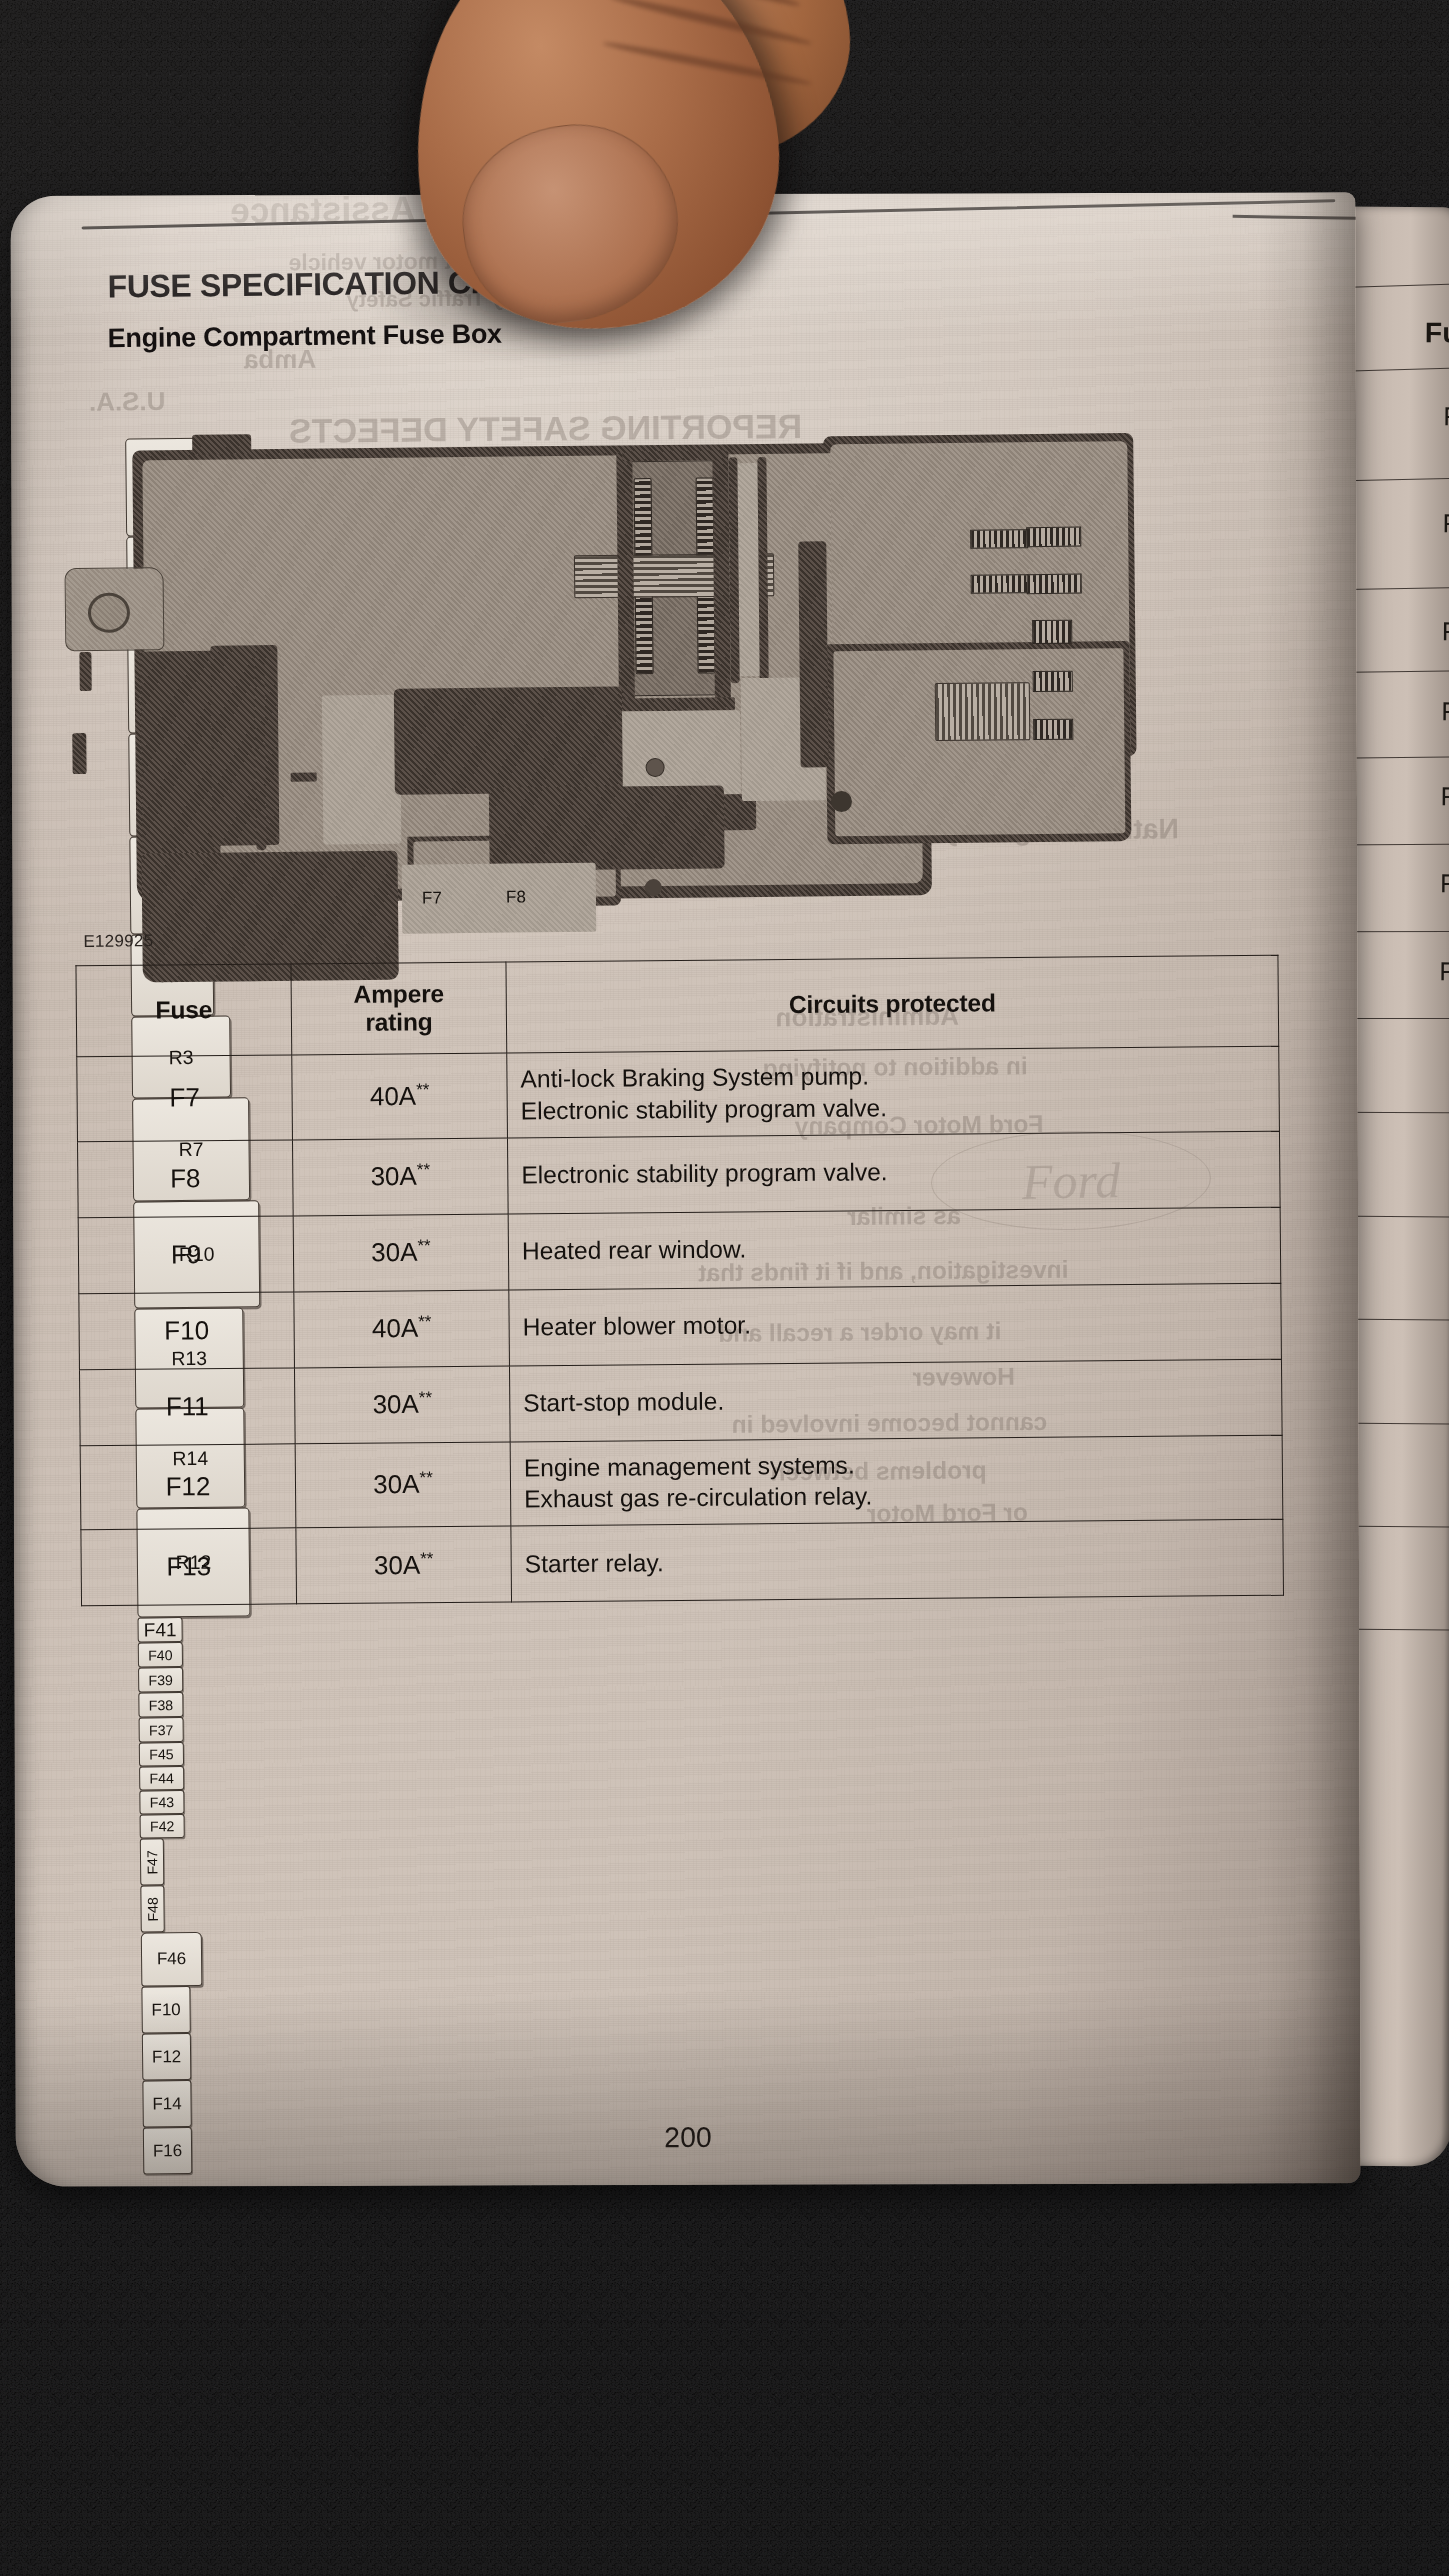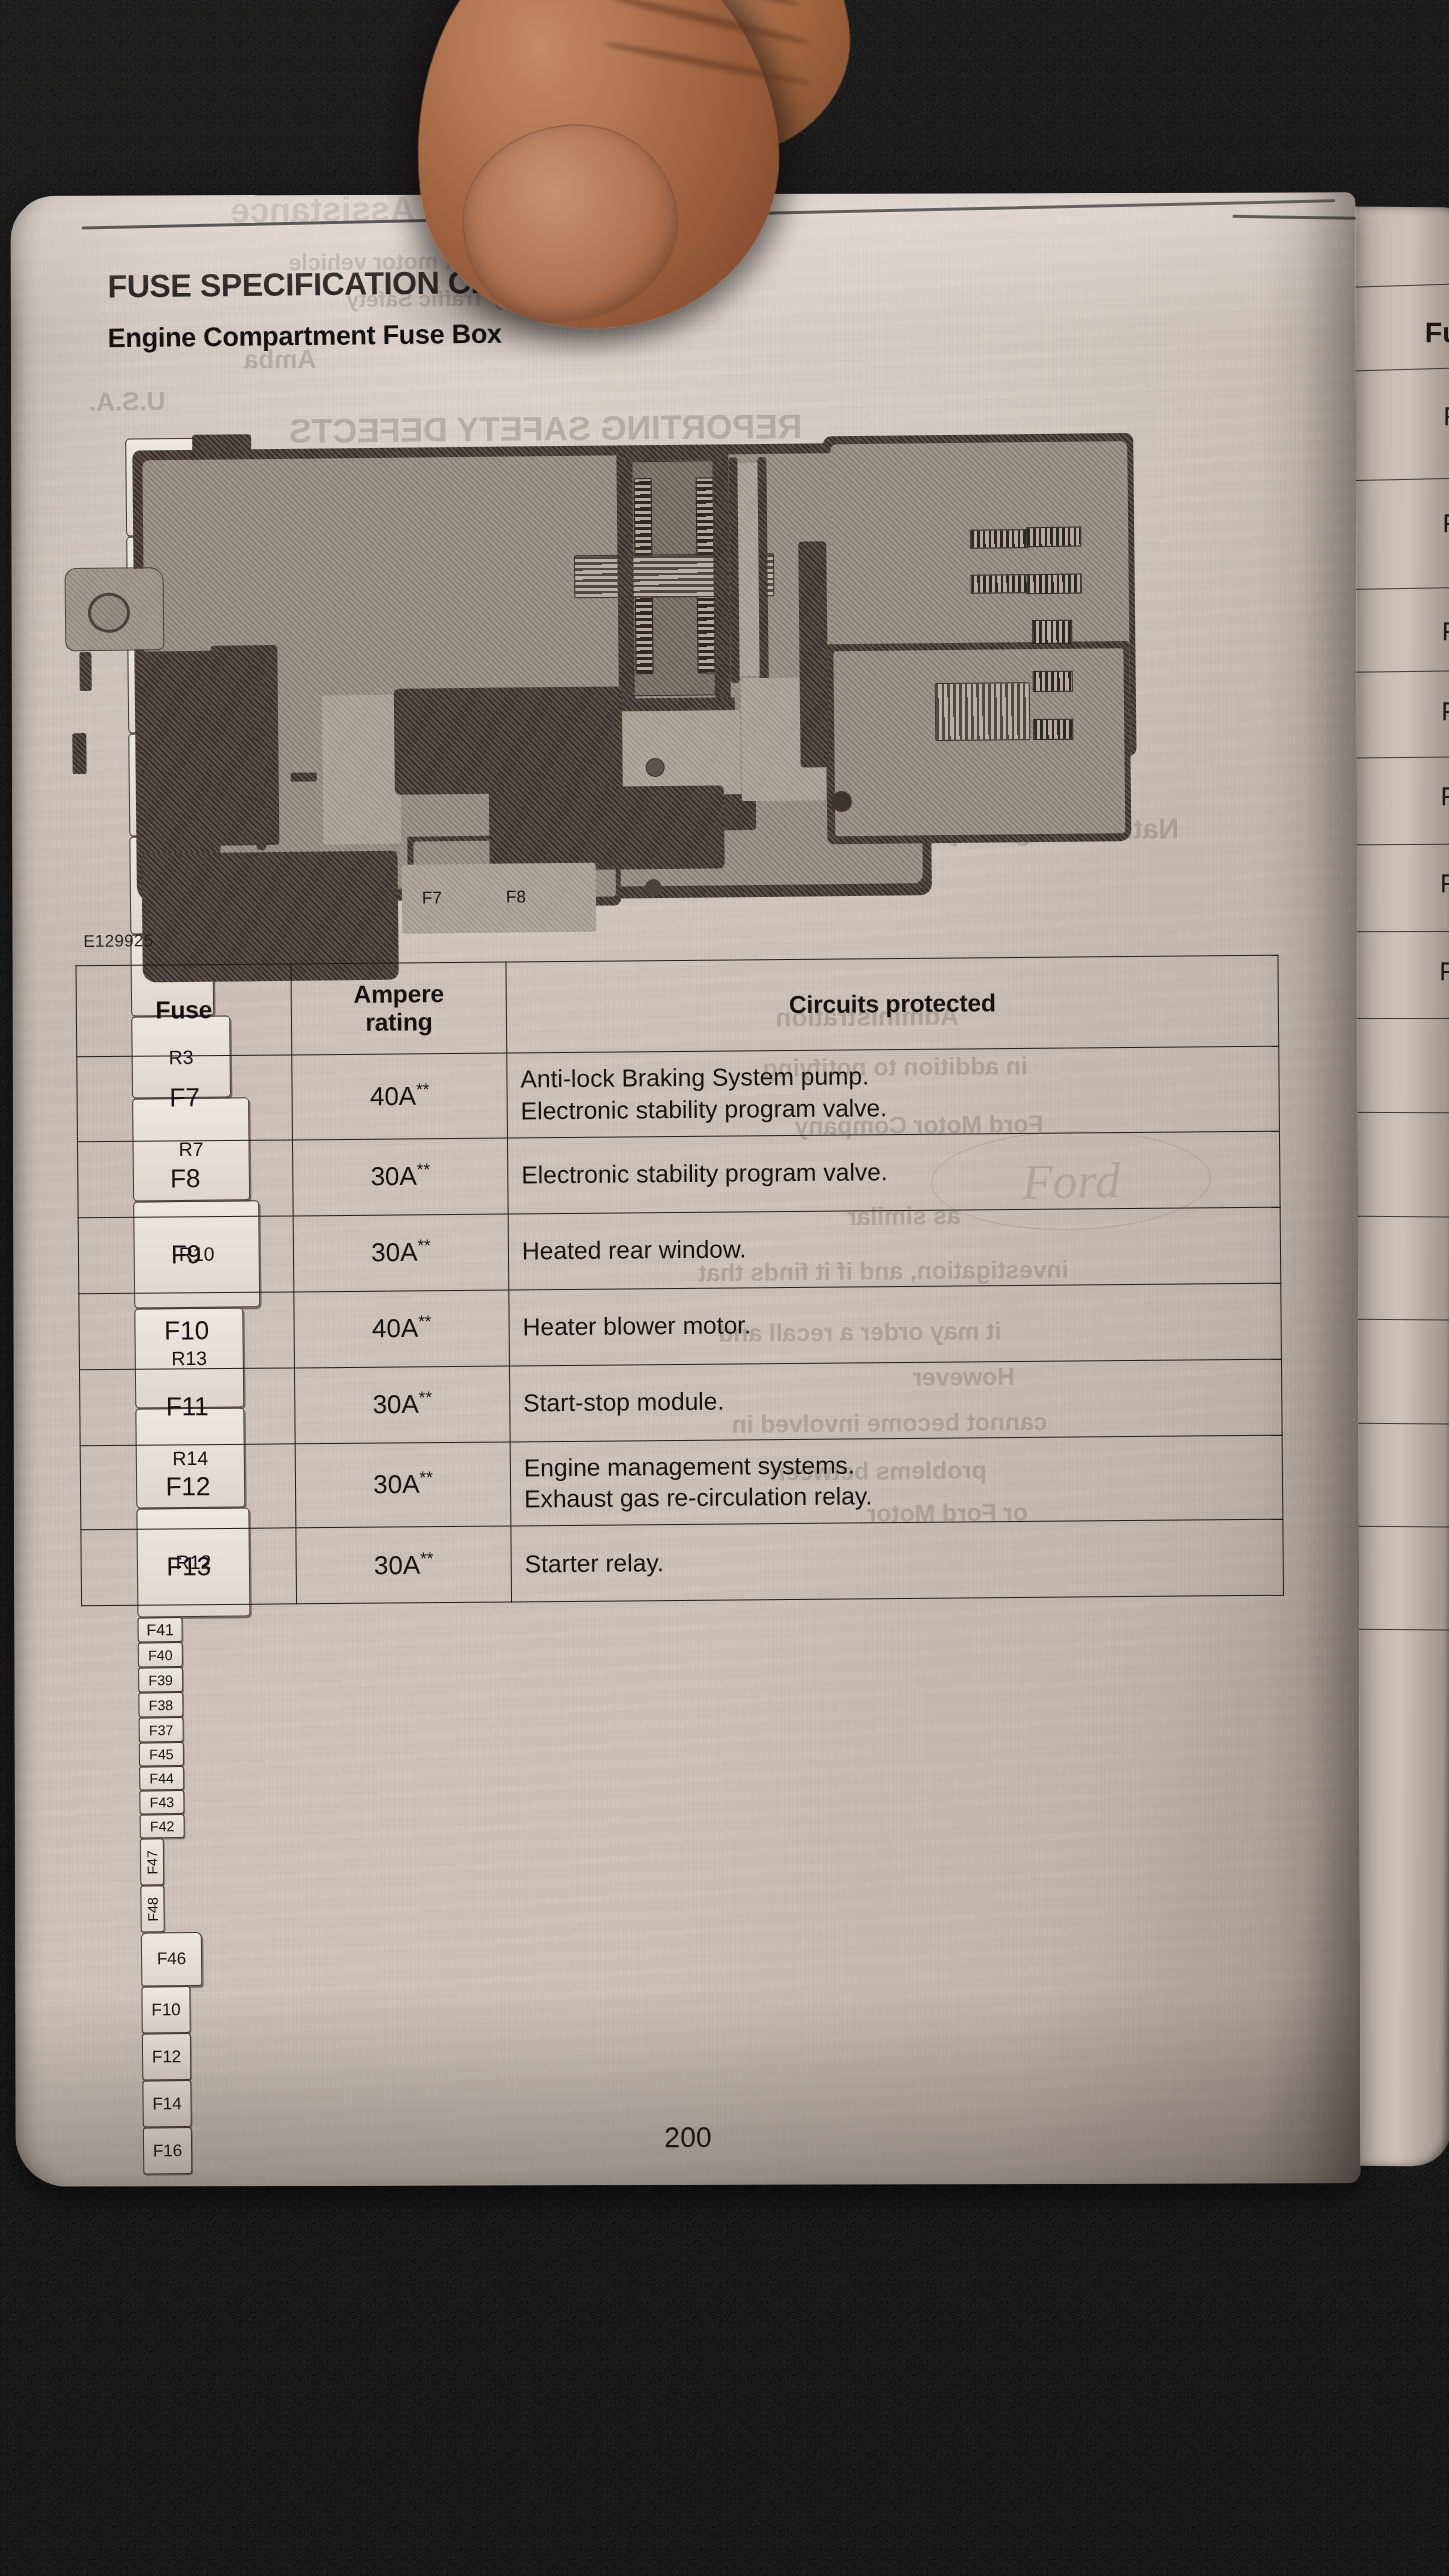--- a/index.html
+++ b/index.html
@@ -390,21 +390,21 @@
       <div class="blk body-dark" style="left:497px;top:18px;width:103px;height:10.3px;border-radius:1.9px;"></div>
       <div class="blk body-dark" style="left:491px;top:265px;width:116px;height:13px;border-radius:1.9px;"></div>
       <div class="blk body-light" style="left:610px;top:31px;width:23px;height:213px;border-radius:2.6px;"></div>
       <div class="blk body-dark" style="left:603px;top:24.6px;width:9px;height:226px;"></div>
       <div class="blk body-dark" style="left:632px;top:24.6px;width:9px;height:226px;"></div>
       <div class="blk body-light" style="left:489px;top:278px;width:123px;height:84px;border-radius:2.6px;"></div>
       <div style="position:absolute;left:517px;top:325px;width:17px;height:17px;border-radius:50%;background:#5e544c;border:1.9px solid #362f29;"></div>
       <div class="blk body-dark" style="left:478px;top:362px;width:149px;height:36px;border-radius:3.9px;"></div>
 
       <div class="blk body-dark" style="left:13px;top:213px;width:78px;height:213px;border-radius:3.9px;"></div>
-      <div class="cap sm" style="left:21px;top:220px;width:43px;height:23px;font-size:16px;">
+      <div class="cap sm" style="left:21px;top:220px;width:43px;height:23px;font-size:19px;">
           <span>F41</span>
         </div>
       <div class="cap sm" style="left:21px;top:257px;width:43px;height:23px;font-size:14.2px;">
           <span>F40</span>
         </div>
       <div class="cap sm" style="left:21px;top:295px;width:43px;height:23px;font-size:14.2px;">
           <span>F39</span>
         </div>
       <div class="cap sm" style="left:21px;top:332px;width:43px;height:23px;font-size:14.2px;">
           <span>F38</span>

